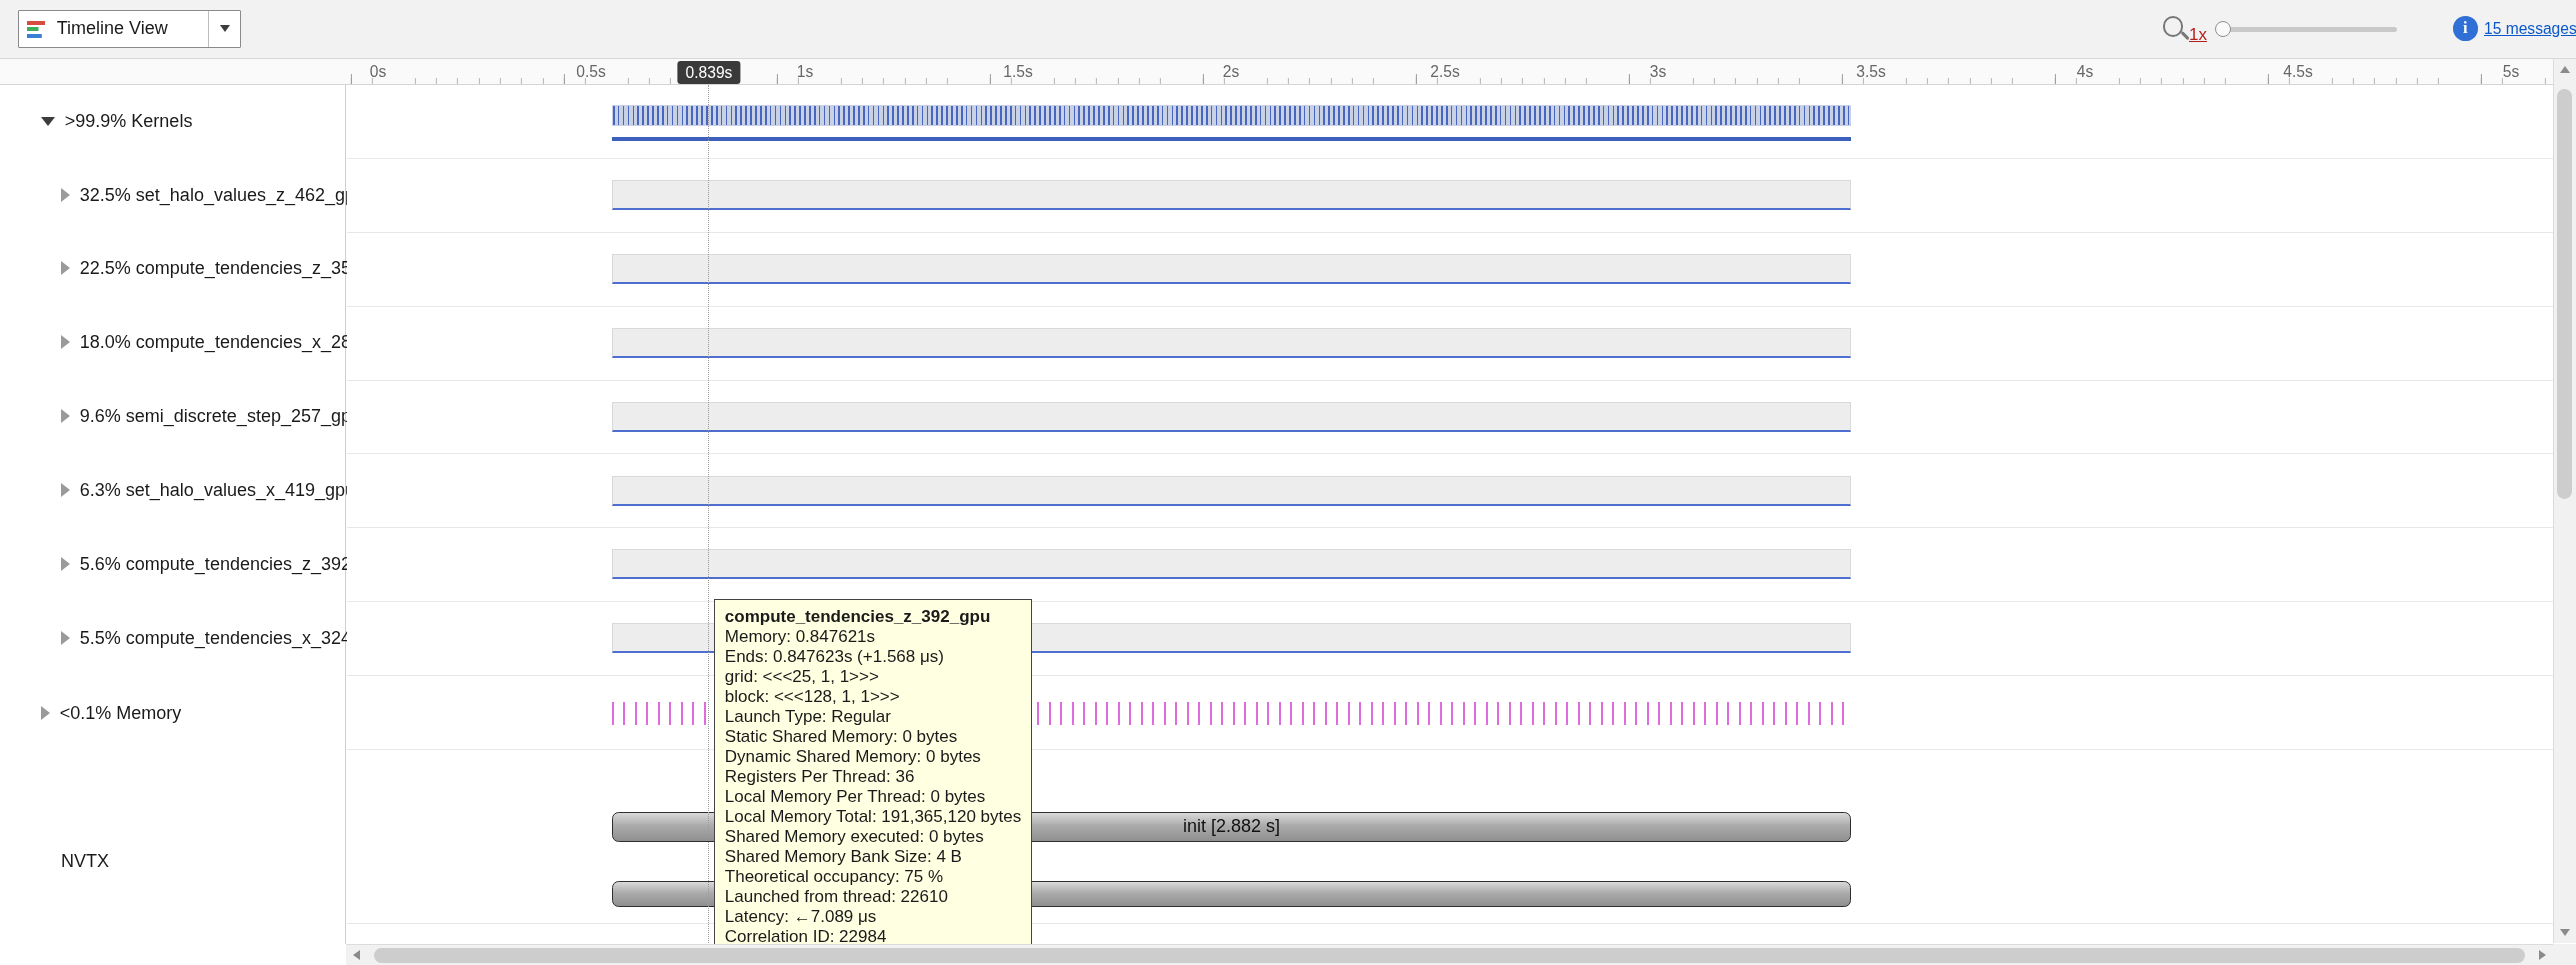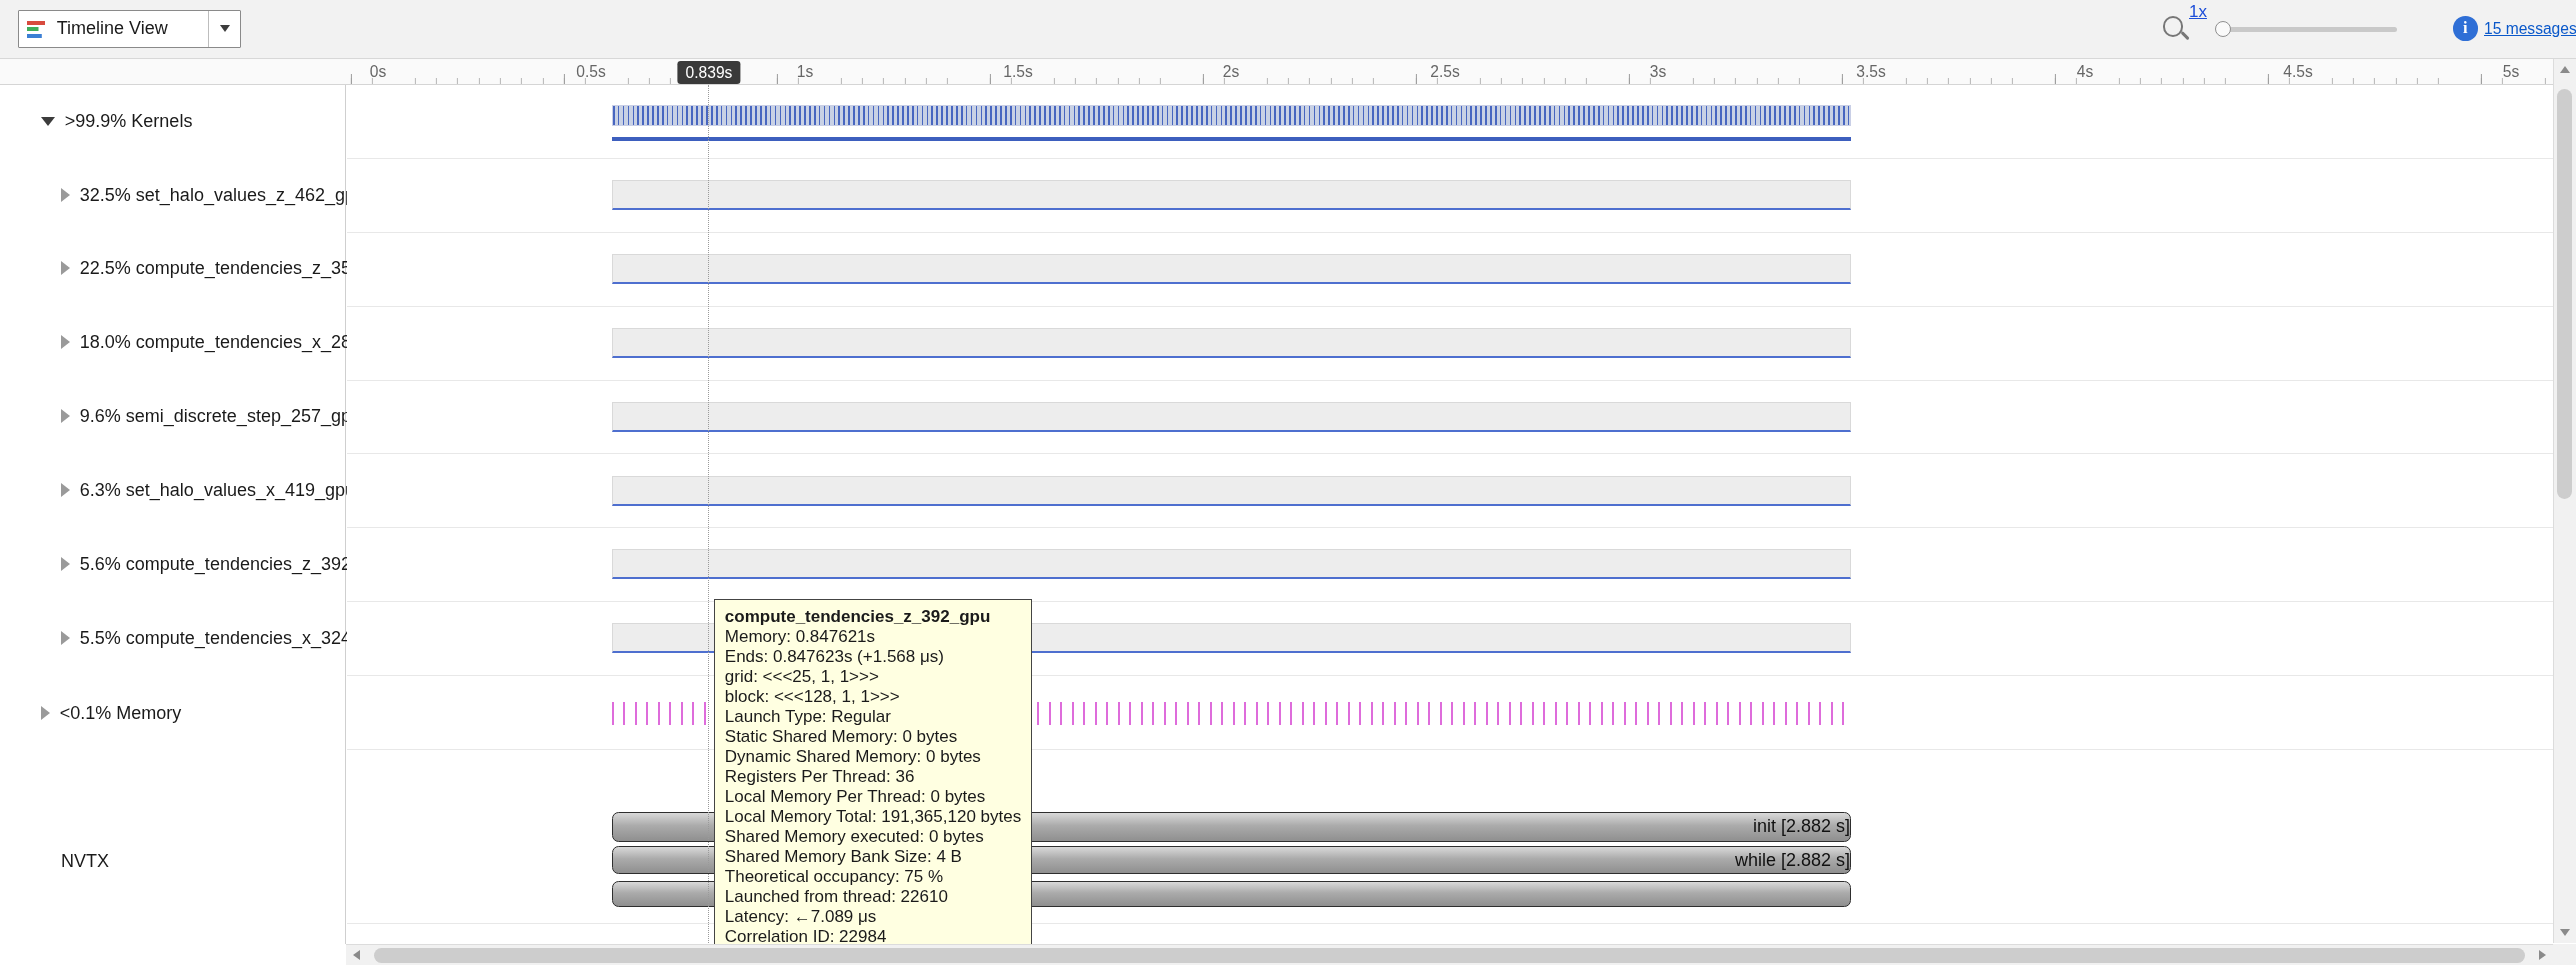--- a/index.html
+++ b/index.html
@@ -18,21 +18,21 @@
       linear-gradient(#3fae5a,#3fae5a) 0 8.2px/11.5px 4.1px no-repeat,
       linear-gradient(#3b7fd4,#3b7fd4) 0 14.8px/14.8px 4.1px no-repeat;}
   .dd-caret{margin-left:auto;width:31px;height:100%;border-left:0.8px solid #bdbdbd;
             display:flex;align-items:center;justify-content:center;}
   .dd-caret i{width:0;height:0;border-left:5.7px solid transparent;border-right:5.7px solid transparent;
               border-top:7.4px solid #3c3c3c;}
   .zoom-icon{position:absolute;left:2163px;top:16.4px;width:16.4px;height:16.4px;
              border:2.5px solid #777;border-radius:50%;}
   .zoom-icon::after{content:"";position:absolute;left:14.8px;top:15.6px;width:9.8px;height:3.3px;
              background:#777;transform:rotate(45deg);border-radius:1.6px;}
-  .zoom-label{position:absolute;left:2189px;top:2px;font-size:17px;color:#1d4ed8;text-decoration:underline;}
+  .zoom-label{position:absolute;left:2189px;top:25px;font-size:17px;color:#b91c1c;text-decoration:underline;}
   .slider-track{position:absolute;left:2217px;top:27px;width:180px;height:4.9px;background:#c9c9c9;
                 border-radius:2.5px;}
   .slider-thumb{position:absolute;left:2215px;top:20.5px;width:16.4px;height:16.4px;background:#fafafa;
                 border:0.8px solid #8f8f8f;border-radius:50%;box-sizing:border-box;}
   .info-icon{position:absolute;left:2453px;top:16.4px;width:24.6px;height:24.6px;border-radius:50%;
              background:#2f6fd6;color:#fff;font-size:16.4px;font-weight:bold;text-align:center;
              line-height:24.6px;font-family:"Liberation Serif",serif;}
   .messages-link{position:absolute;left:2484px;top:19.7px;font-size:15.6px;color:#0a58ca;
                  text-decoration:underline;white-space:nowrap;cursor:pointer;}
 
@@ -74,21 +74,21 @@
   .kb-stripes{position:absolute;left:0;right:0;top:0;height:21.3px;background-color:#e9e9e9;
       background-image:repeating-linear-gradient(90deg,rgba(63,95,190,.95) 0 1.6px,
                         rgba(140,165,220,.35) 1.6px 4.9px);
       border:0.8px solid #c9cfe6;box-sizing:border-box;}
   .kb-line{position:absolute;left:0;right:0;bottom:0;height:3.3px;background:#3d5fbe;}
   .memory-ticks{position:absolute;left:265px;top:617px;width:1239px;height:23px;
       background:repeating-linear-gradient(90deg,#de6cdb 0 1.6px,transparent 1.6px 11.5px);}
   .nvtx-bar{position:absolute;left:265px;width:1239px;box-sizing:border-box;
       background:linear-gradient(180deg,#d9d9d9,#ababab 45%,#8f8f8f);
       border:1.6px solid #2e2e2e;border-radius:6.6px;display:flex;align-items:center;
-      justify-content:flex-end;font-size:18px;color:#111;}
+      justify-content:center;font-size:18px;color:#111;}
   .cursor-line{position:absolute;left:361px;top:0;height:858px;width:0;
       border-left:1.6px dotted #9a9a9a;z-index:4;}
 
   
   .tooltip{position:absolute;left:367px;top:514px;background:#ffffe1;border:0.8px solid #444;
       padding:6.6px 9.8px;font-size:17px;line-height:20px;white-space:nowrap;z-index:60;}
   .tt-title{font-weight:bold;}
 
   
   .vscroll{position:absolute;right:0;top:59px;width:23px;height:884px;background:#f1f1f1;
@@ -215,23 +215,20 @@
     <div class="bar span" style="top:317px"></div>
     <div class="bar span" style="top:391px"></div>
     <div class="bar span" style="top:464px"></div>
     <div class="bar span" style="top:538px"></div>
 
     <div class="memory-ticks"></div>
 
     <div class="nvtx-bar" style="top:727px;height:29.5px">
       <span>init [2.882 s]</span>
     </div>
-    <div class="nvtx-bar" style="top:761px;height:28px">
-      <span>while [2.882 s]</span>
-    </div>
     <div class="nvtx-bar" style="top:796px;height:26px">
       <span></span>
     </div>
 
     <div class="cursor-line"></div>
 
     <div class="tooltip">
       <div class="tt-title">compute_tendencies_z_392_gpu</div>
       <div>Memory: 0.847621s</div>
       <div>Ends: 0.847623s (+1.568 μs)</div>

